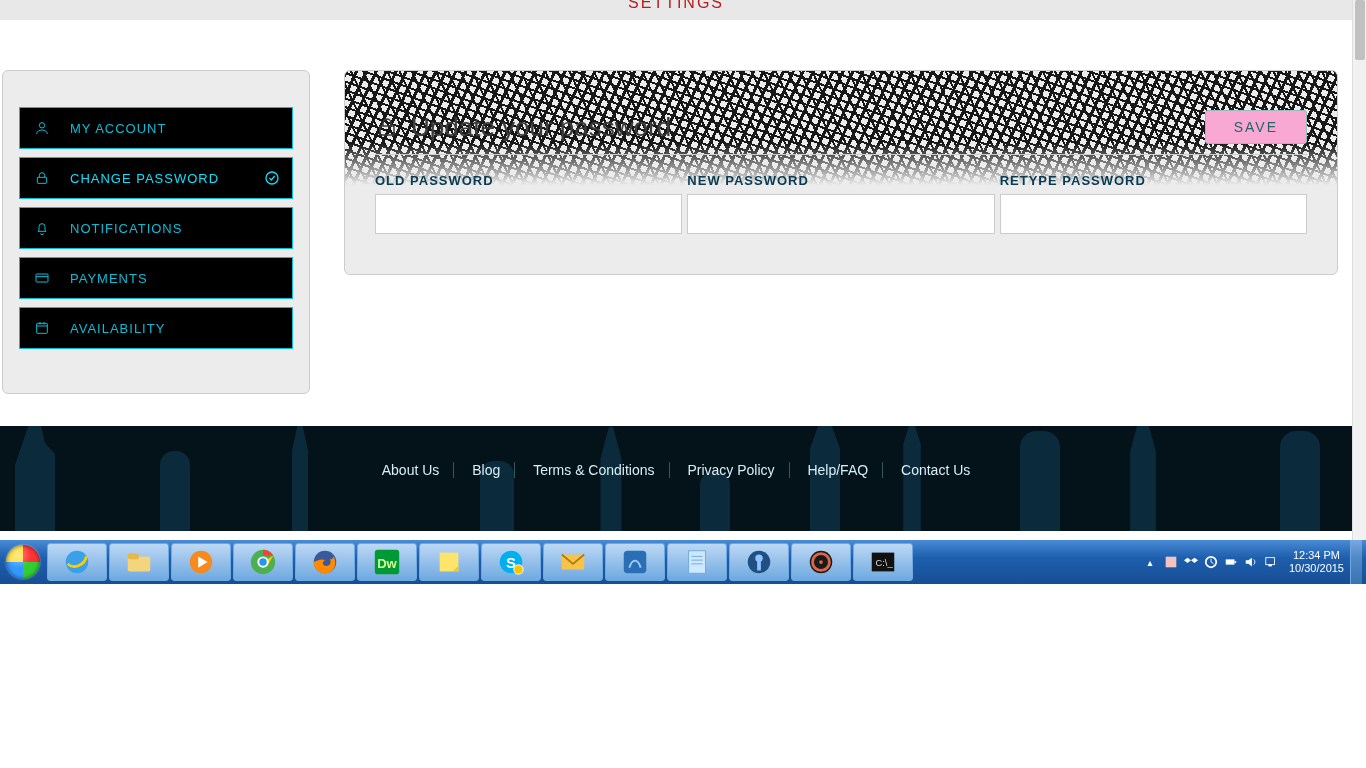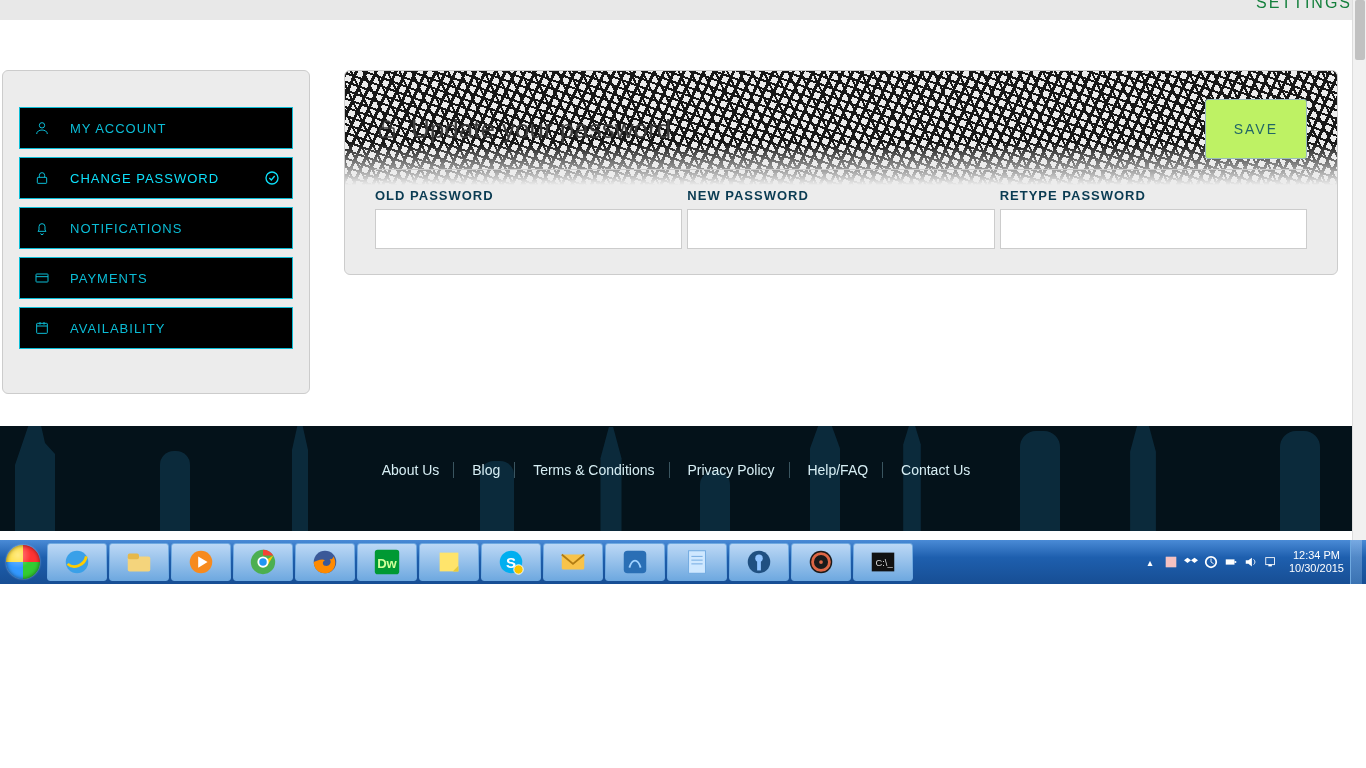--- a/index.html
+++ b/index.html
@@ -2,36 +2,36 @@
 <html><head>
 <meta charset="utf-8">
 <style>
 * { margin:0; padding:0; box-sizing:border-box; }
 html,body { width:1366px; height:768px; font-family:Arial,Helvetica,sans-serif; overflow:hidden; background:#fff; }
 #browser-view { width:1352px; height:540px; position:relative; background:#fff; }
 #scrollbar-stub { position:absolute; left:1352px; top:0; width:14px; height:540px; background:#f1f1f1; border-left:1px solid #ddd; }
 #scrollbar-stub::before { content:""; position:absolute; top:0; left:2px; width:10px; height:60px; background:#c1c1c1; border-radius:2px; }
 
 
-#top-bar { width:100%; height:20px; background:#e8e8e8; text-align:right; color:#15803d; font-size:16px; letter-spacing:2px; line-height:6px; overflow:hidden; }
+#top-bar { width:100%; height:20px; background:#e8e8e8; text-align:center; color:#b91c1c; font-size:16px; letter-spacing:2px; line-height:6px; overflow:hidden; }
 
 
 #page { width:100%; position:relative; padding-top:32px; }
 #sidebar { position:absolute; left:2px; top:50px; width:308px; background:#ececec; border:1px solid #ccc; border-radius:6px; padding:36px 16px; }
 .side-item { background:#000; border:1px solid #0bbdd6; height:42px; margin-bottom:8px; display:flex; align-items:center; padding:0 14px; color:#0bbdd6; font-size:13px; letter-spacing:1px; position:relative; cursor:pointer; }
 .side-item svg.side-ico { width:16px; height:16px; margin-right:20px; fill:none; stroke:#0bbdd6; stroke-width:1.5; }
 .side-item.active { color:#0de0fa; }
 .side-item .chk { position:absolute; right:12px; width:16px; height:16px; }
 .side-item .chk svg { width:16px; height:16px; stroke:#0de0fa; fill:none; stroke-width:2; }
 
 #main-card { position:absolute; left:344px; top:50px; width:994px; height:205px; background:#ececec; border:1px solid #ccc; border-radius:6px; padding:28px 30px 20px 30px; overflow:hidden; }
-#card-hdr { display:flex; align-items:center; justify-content:space-between; border-bottom:1px solid #ccc; padding-bottom:10px; margin-bottom:18px; position:relative; z-index:3; }
+#card-hdr { display:flex; align-items:center; justify-content:space-between; border-bottom:1px solid #ccc; padding-bottom:10px; margin-bottom:18px; position:relative; z-index:3;margin-top:11px; }
 #card-hdr h2 { font-weight:400; color:#3a3a3a; font-size:26px; display:flex; align-items:center; }
 #card-hdr h2 svg { width:24px; height:24px; margin-right:12px; stroke:#3a3a3a; fill:none; stroke-width:1.5; }
-#save-btn { background:#bef264; border:1px solid #9bb; color:#266; font-size:14px; letter-spacing:2px; padding:21px 28px; border-radius:3px; cursor:pointer; position:relative; z-index:5; }
+#save-btn { background:#f9a8d4; border:1px solid #9bb; color:#266; font-size:14px; letter-spacing:2px; padding:8px 28px; border-radius:3px; cursor:pointer; position:relative; z-index:5; }
 #fields { display:flex; gap:5px; position:relative; z-index:2; }
 .fld { flex:1; }
 .fld label { font-size:13px; color:#0a3b52; font-weight:700; letter-spacing:1px; display:block; margin-bottom:6px; }
 .fld input { width:100%; height:40px; border:1px solid #ccc; background:#fff; padding:0 8px; font-size:14px; }
 
 
 #noise { position:absolute; left:0; top:0; width:100%; height:120px; background:
   repeating-linear-gradient(115deg,#000 0 3px,transparent 3px 9px),
   repeating-linear-gradient(65deg,#000 0 2px,transparent 2px 11px),
   repeating-linear-gradient(20deg,transparent 0 6px,#000 6px 8px);

